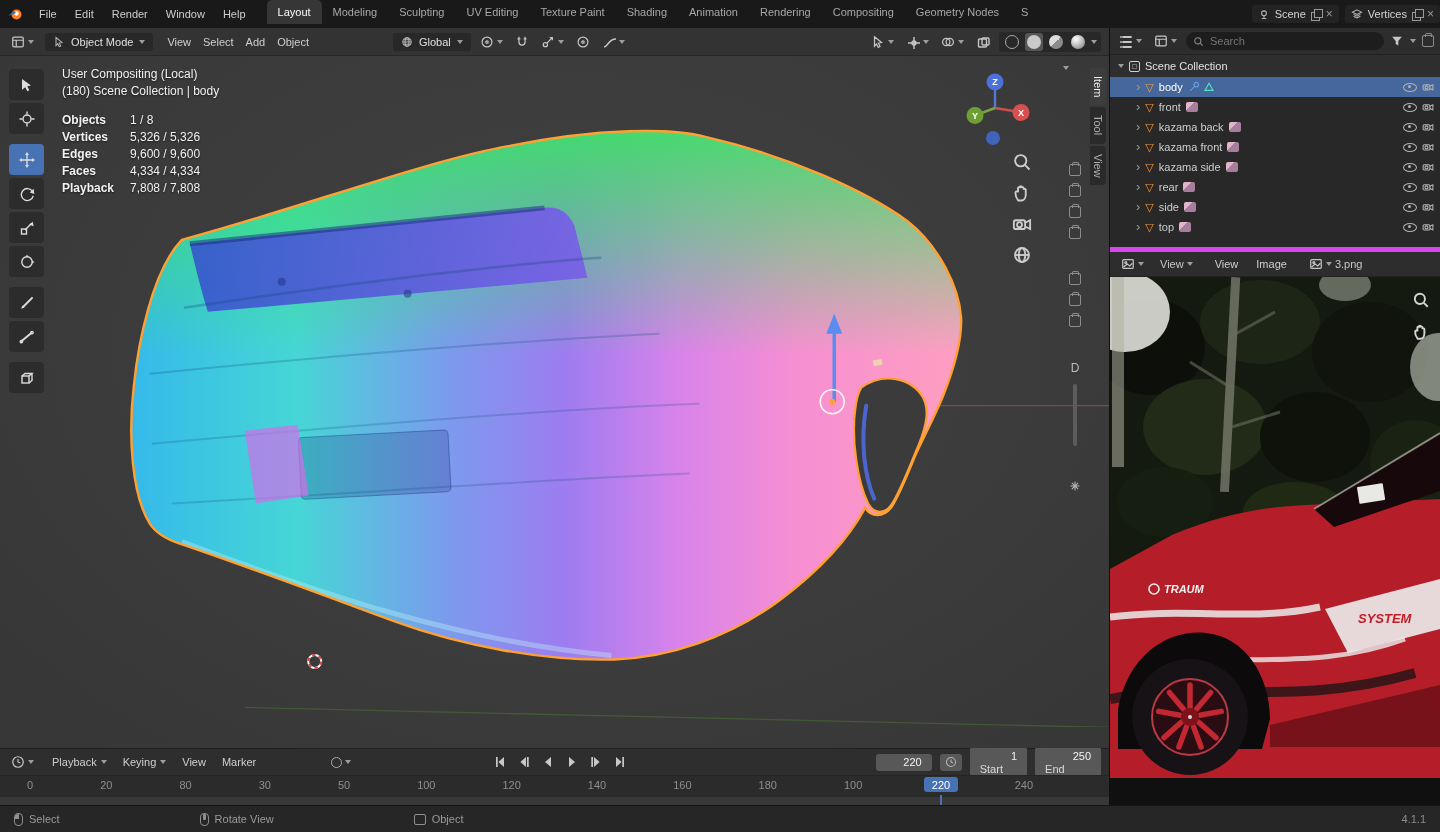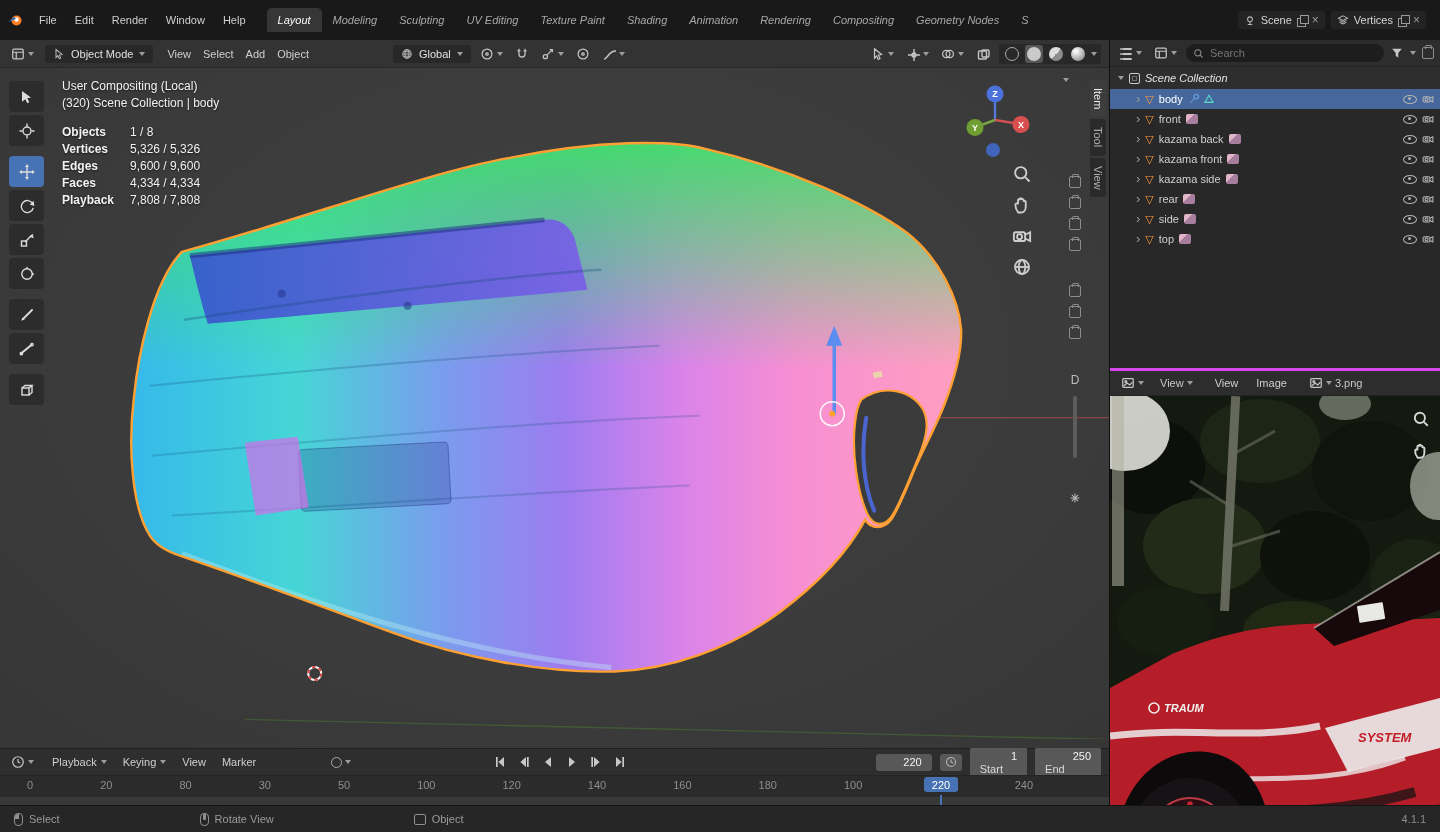--- a/index.html
+++ b/index.html
@@ -2,28 +2,28 @@
 <html><head>
 <meta charset="utf-8">
 <style>
   * { margin:0; padding:0; box-sizing:border-box; }
   html,body { width:1440px; height:832px; overflow:hidden; background:#1a1a1a;
     font-family:"Liberation Sans","DejaVu Sans",sans-serif; font-size:11px; color:#c8c8c8;
     -webkit-font-smoothing:antialiased; }
   .app { width:1440px; height:832px; display:flex; flex-direction:column; position:relative; }
 
   
-  .topbar { height:40px; background:#191919; display:flex; align-items:stretch; flex:none; }
+  .topbar { height:28px; background:#191919; display:flex; align-items:stretch; flex:none; }
   .logo { width:30px; display:flex; align-items:center; justify-content:center; }
   .menus { display:flex; align-items:center; }
   .menu { padding:0 9px; color:#cfcfcf; line-height:24px; cursor:default; }
-  .workspaces { display:flex; align-items:center; margin-left:12px; overflow:hidden;font-style:italic; }
+  .workspaces { display:flex; align-items:flex-start; margin-left:12px; overflow:hidden; }
   .ws { padding:0 11px; line-height:24px; color:#a8a8a8; white-space:nowrap; }
   .ws.active { background:#363636; color:#fcfcfc; border-radius:5px 5px 0 0; }
-  .tb-right { margin-left:auto; display:flex; align-items:center; gap:6px; padding-right:14px; }
+  .tb-right { margin-left:auto; display:flex; align-items:center; gap:6px; padding-right:0; }
   .widget { display:flex; align-items:center; gap:5px; background:#232323; border-radius:3px;
     padding:2px 6px; color:#d5d5d5; }
   .xchr { color:#9a9a9a; font-size:12px; }
   .i-copy { position:relative; width:10px; height:10px; display:inline-block; }
   .i-copy::before,.i-copy::after { content:""; position:absolute; width:7px; height:7px;
     border:1px solid #9a9a9a; }
   .i-copy::before { left:0; top:3px; } .i-copy::after { left:3px; top:0; background:#232323; }
 
   
   .crt { width:0; height:0; border-left:3.5px solid transparent; border-right:3.5px solid transparent;
@@ -94,29 +94,29 @@
     gap:9px; align-items:center; }
   .sq { width:12px; height:12px; border:1.3px solid #8d8d8d; border-radius:2px; position:relative; }
   .sq::after { content:""; position:absolute; left:2px; top:-3px; width:5px; height:3px;
     border:1.3px solid #8d8d8d; border-bottom:none; border-radius:2px 2px 0 0; }
   .gapcol { height:16px; }
   .dchar { color:#bdbdbd; font-size:12px; }
   .vscroll { width:4px; height:62px; background:#5d5d5d; border-radius:2px; }
   .vp-collapse { position:absolute; right:40px; top:10px; }
 
   
-  .outliner { height:331px; flex:none; background:#282828; display:flex; flex-direction:column;
-    border-bottom:3px solid #d946ef; }
+  .outliner { height:224px; flex:none; background:#282828; display:flex; flex-direction:column;
+    border-bottom:5px solid #d946ef; }
   .ol-header { height:27px; background:#2d2d2d; display:flex; align-items:center; gap:6px;
     padding:0 6px; border-bottom:1px solid #222; flex:none; }
   .search { flex:1; min-width:0; background:#1d1d1d; border:none; border-radius:10px;
     height:18px; color:#cfcfcf; padding:0 8px 0 24px; font-size:11px; outline:none; }
   .searchwrap { flex:1; position:relative; display:flex; align-items:center; }
   .searchwrap svg { position:absolute; left:7px; width:11px; height:11px; stroke:#8a8a8a; fill:none; stroke-width:1.6; }
-  .ol-root { height:22px; display:flex; align-items:center; gap:5px; padding:0 8px; background:#2e2e2e; color:#e2e2e2;font-style:italic; }
+  .ol-root { height:22px; display:flex; align-items:center; gap:5px; padding:0 8px; background:#2e2e2e; color:#e2e2e2; }
   .ol-row { height:20px; display:flex; align-items:center; gap:5px; padding:0 6px 0 26px; color:#cfcfcf; }
   .ol-row.sel { background:#45679c; color:#ffffff; }
   .chev { color:#9a9a9a; font-size:13px; line-height:10px; }
   .tri { color:#ff9a3c; font-size:11px; line-height:10px; }
   .extras { display:none; align-items:center; gap:3px; }
   .extras.show { display:inline-flex; }
   .imgico { display:none; width:12px; height:10px; border-radius:2px;
     background:linear-gradient(135deg,#e0b6c8 0 40%,#a77e9e 40%); }
   .imgico.show { display:inline-block; }
   .olsp { flex:1; }
@@ -541,21 +541,21 @@
           <span class="tbtn">
             <svg viewBox="0 0 16 16">
                 <rect x="3" y="6" width="7" height="7"></rect>
                 <path d="M3,6 L6,3.5 L13,3.5 L10,6 M13,3.5 L13,10.5 L10,13"></path>
               </svg>
           </span>
         </div>
 
         <div class="vp-text">
           <div>User Compositing (Local)</div>
-          <div>(320) Scene Collection | body</div>
+          <div>(180) Scene Collection | body</div>
           <div class="stats">
 
               <div class="stat-row">
                 <span class="stat-l">Objects</span>
                 <span>1 / 8</span>
               </div>
 
               <div class="stat-row">
                 <span class="stat-l">Vertices</span>
                 <span>5,326 / 5,326</span>

